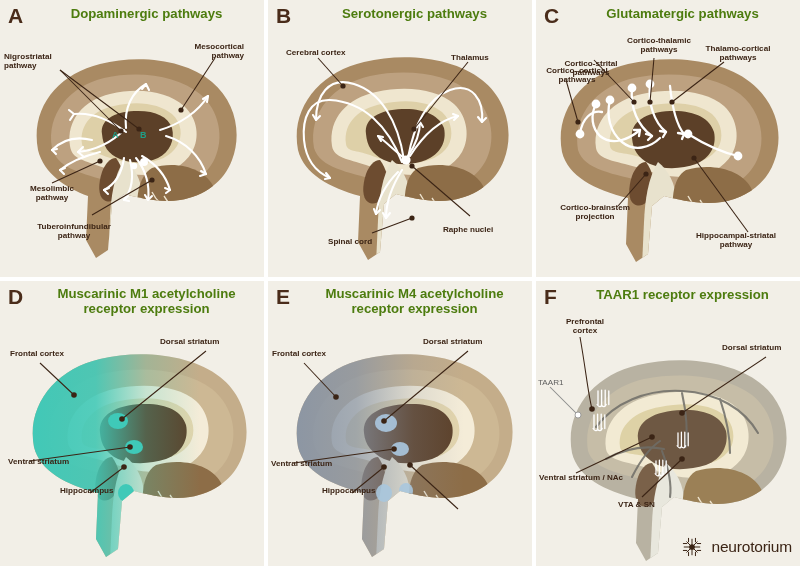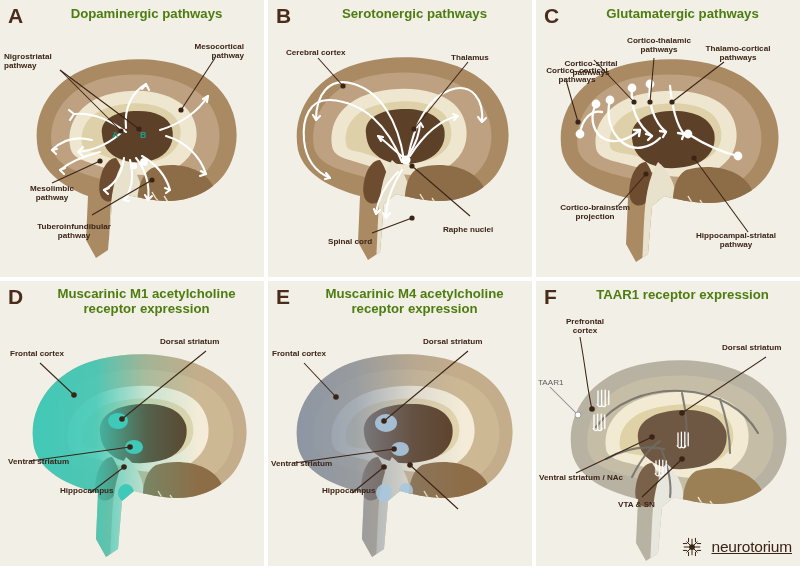--- a/index.html
+++ b/index.html
@@ -59,21 +59,20 @@
 
   .logo{
     position:absolute;
     right:8px;bottom:6px;
     display:flex;align-items:center;gap:6px;
   }
   .logo .mark{width:26px;height:26px;}
   .logo .wordmark{
     font-size:15.5px;color:#3b2415;font-weight:normal;
     letter-spacing:-0.2px;
-    text-decoration:underline;
   }
 </style>
 </head>
 <body>
 
 <div id="figure">
 
   <div class="panel pA">
     <div class="plabel">A</div>
     <div class="ptitle">Dopaminergic pathways</div>

